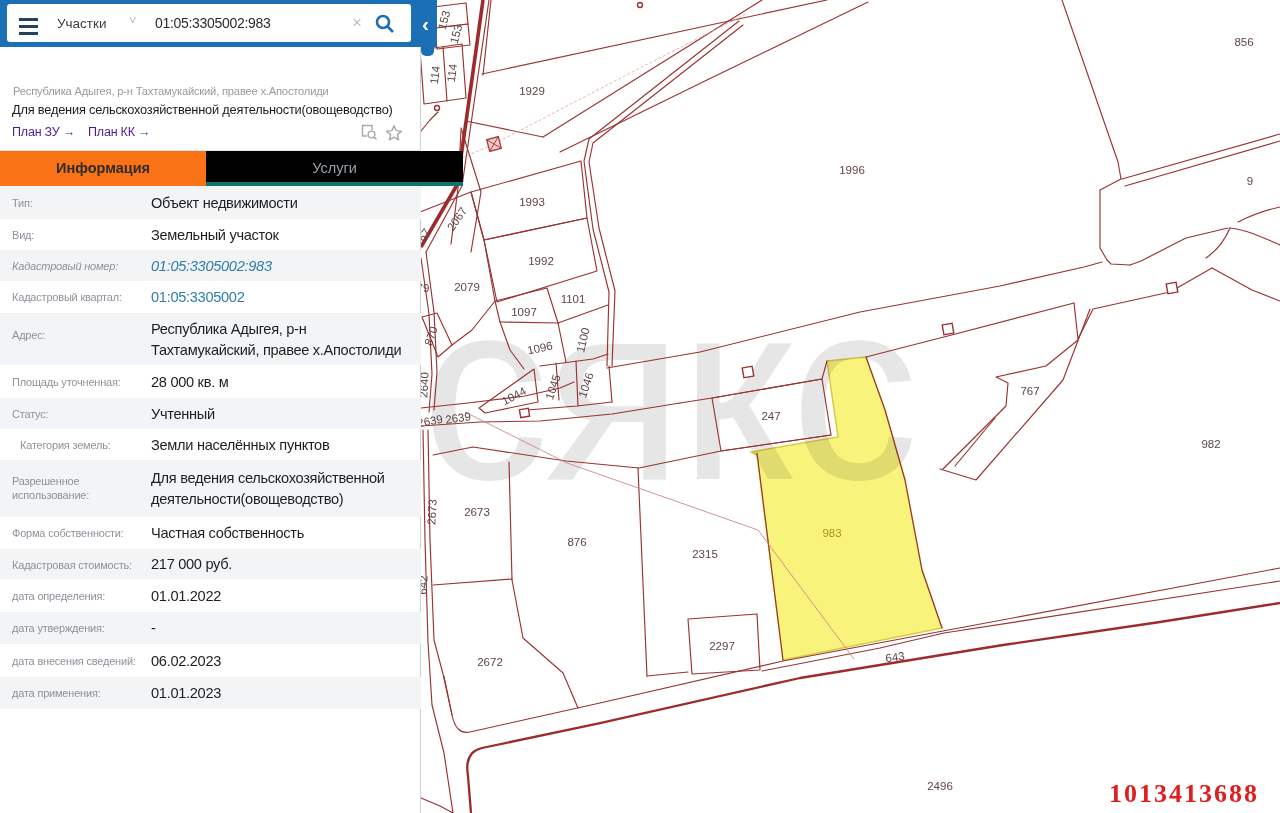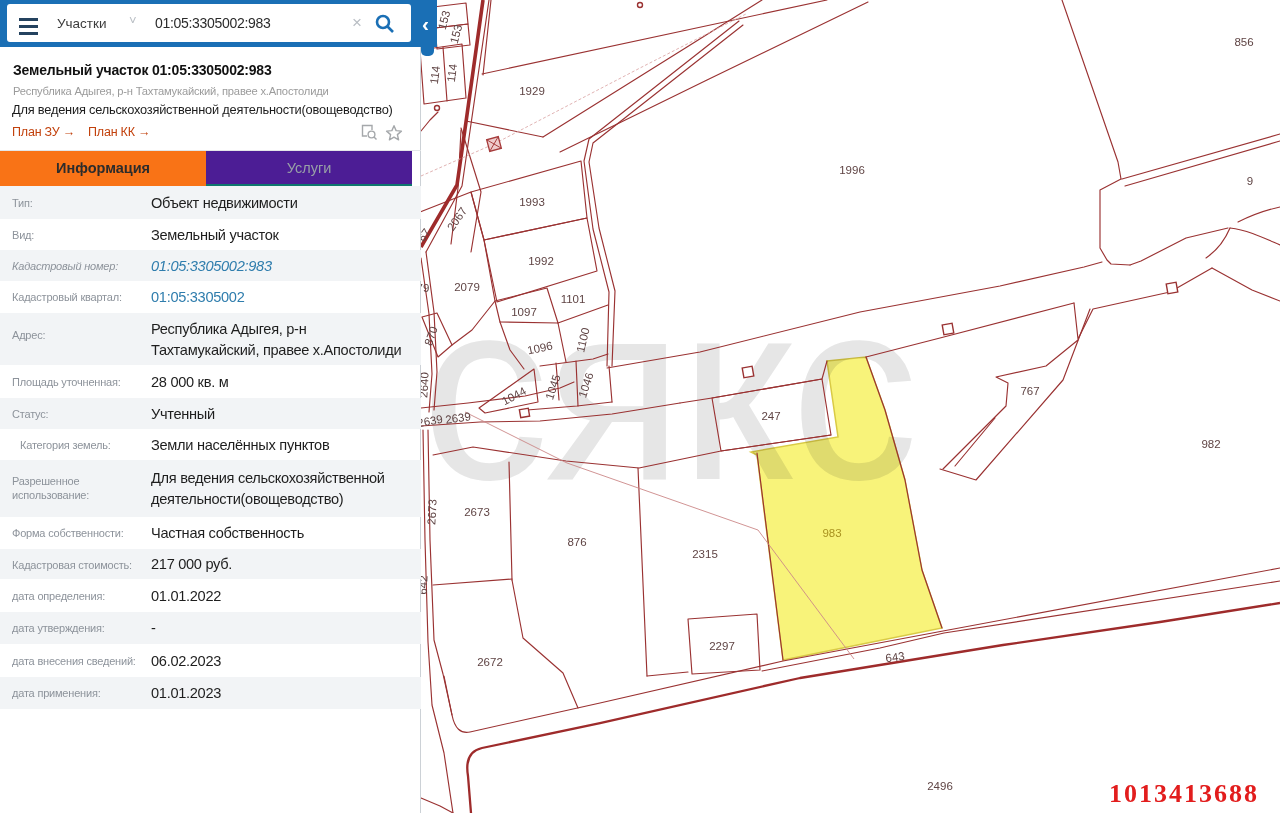--- a/index.html
+++ b/index.html
@@ -11,24 +11,24 @@
 #searchbox{position:absolute;left:7px;top:4px;width:404px;height:38px;background:#fff;border-radius:3px;}
 .ham{position:absolute;left:12px;top:14px;width:19px;}
 .ham div{height:3px;background:#24425f;margin-bottom:4px;}
 #selword{position:absolute;left:50px;top:12px;font-size:13.5px;color:#3c3c3c;}
 #ddchev{position:absolute;left:122px;top:9px;color:#b9bec4;font-size:13px;}
 #query{position:absolute;left:148px;top:11px;font-size:14px;letter-spacing:-0.3px;color:#2b2b2b;}
 #xicon{position:absolute;left:345px;top:9px;color:#b9bec4;font-size:17px;}
 #title{position:absolute;left:13px;top:15px;font-size:14px;letter-spacing:-0.2px;font-weight:bold;color:#111;width:405px;white-space:nowrap;}
 #addr{position:absolute;left:13px;top:38px;font-size:11.2px;letter-spacing:-0.2px;color:#9b9b9b;white-space:nowrap;}
 #usage{position:absolute;left:12px;top:55px;font-size:12.8px;letter-spacing:-0.2px;color:#1c1c1c;white-space:nowrap;}
-.plink{position:absolute;top:78px;font-size:12.5px;letter-spacing:-0.2px;color:#c2410c;}
+.plink{position:absolute;top:78px;font-size:12.5px;letter-spacing:-0.2px;color:#4c1d95;}
 #tabs{position:absolute;left:0;top:103px;width:421px;height:35px;border-top:1px solid #e3e6e8;box-sizing:border-box;}
 #tab1{position:absolute;left:0;top:0;width:206px;height:35px;background:#f97316;text-align:center;line-height:35px;font-size:14.5px;font-weight:bold;color:#2c2c2c;}
-#tab2{position:absolute;left:206px;top:0;width:206px;height:35px;background:#4c1d95;text-align:center;line-height:35px;font-size:14.5px;color:#98a0a7;border-bottom:2px solid #0f766e;box-sizing:border-box;}
+#tab2{position:absolute;left:206px;top:0;width:257px;height:35px;background:#000000;text-align:center;line-height:35px;font-size:14.5px;color:#98a0a7;border-bottom:4px solid #0f766e;box-sizing:border-box;}
 #rows{position:absolute;left:0;top:139px;width:421px;}
 .row{position:relative;width:421px;}
 .row.g{background:#f2f4f6;}
 .lab{position:absolute;left:12px;font-size:11px;letter-spacing:-0.2px;color:#8d939b;line-height:14px;}
 .val{position:absolute;left:151px;font-size:14.6px;letter-spacing:-0.3px;color:#1e1e1e;line-height:21px;}
 .val.blue{color:#2f7dad;}
 #icons2{position:absolute;left:356px;top:74px;}
 </style></head>
 <body>
 <div id="page">
@@ -188,21 +188,20 @@
 <text x="553" y="391" transform="rotate(-72 553 387)">1045</text>
 <text x="586" y="389" transform="rotate(-72 586 385)">1046</text>
 <text x="583" y="344" transform="rotate(-77 583 340)">1100</text>
 </g>
 <text x="832" y="537" font-size="11.5" fill="#a8921f" text-anchor="middle" font-family="Liberation Sans">983</text>
 
 <text x="1259" y="802" font-size="26" font-weight="bold" letter-spacing="2" fill="#e21d1d" text-anchor="end" font-family="Liberation Serif">1013413688</text>
 </svg>
 
 <div id="panel">
-  <div id="title">Земельный участок 01:05:3305002:983</div>
   <div id="addr">Республика Адыгея, р-н Тахтамукайский, правее х.Апостолиди</div>
   <div id="usage">Для ведения сельскохозяйственной деятельности(овощеводство)</div>
   <div class="plink" style="left:12px;">План ЗУ →</div>
   <div class="plink" style="left:88px;">План КК →</div>
   <div id="icons2">
     <svg width="50" height="21" viewBox="0 0 50 21" fill="none" stroke="#a5a8ab" stroke-width="1.4">
       <path d="M16,9 V4.5 H6.5 V15 H11"></path>
       <circle cx="15.5" cy="13.5" r="3.4" fill="#fff"></circle>
       <path d="M18 16 L20.5 18.5"></path>
       <path d="M38,4.7 L40.1,9.6 L45.4,10.1 L41.4,13.6 L42.6,18.8 L38,16.1 L33.4,18.8 L34.6,13.6 L30.6,10.1 L35.9,9.6 Z" stroke-linejoin="round"></path>

